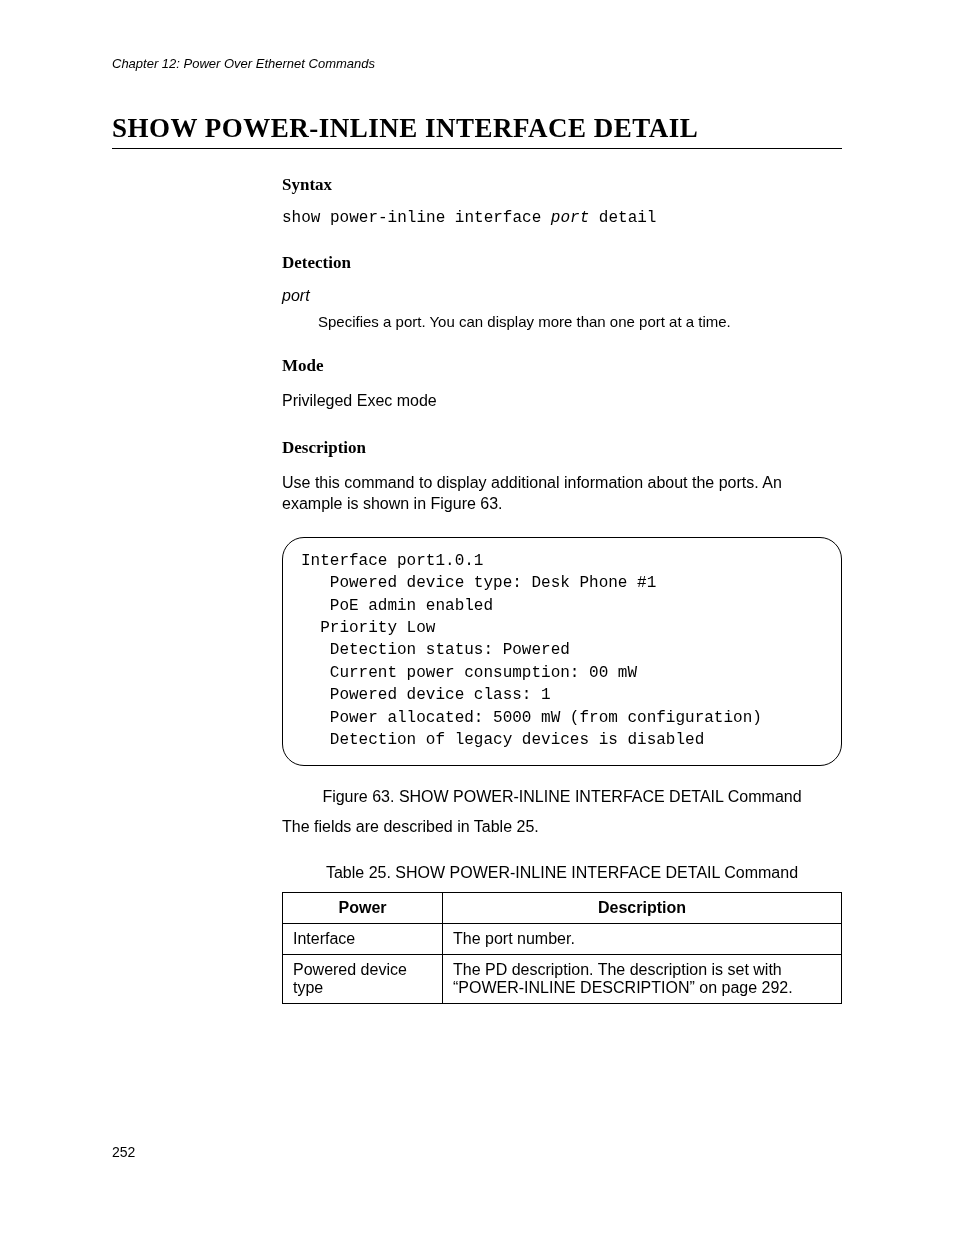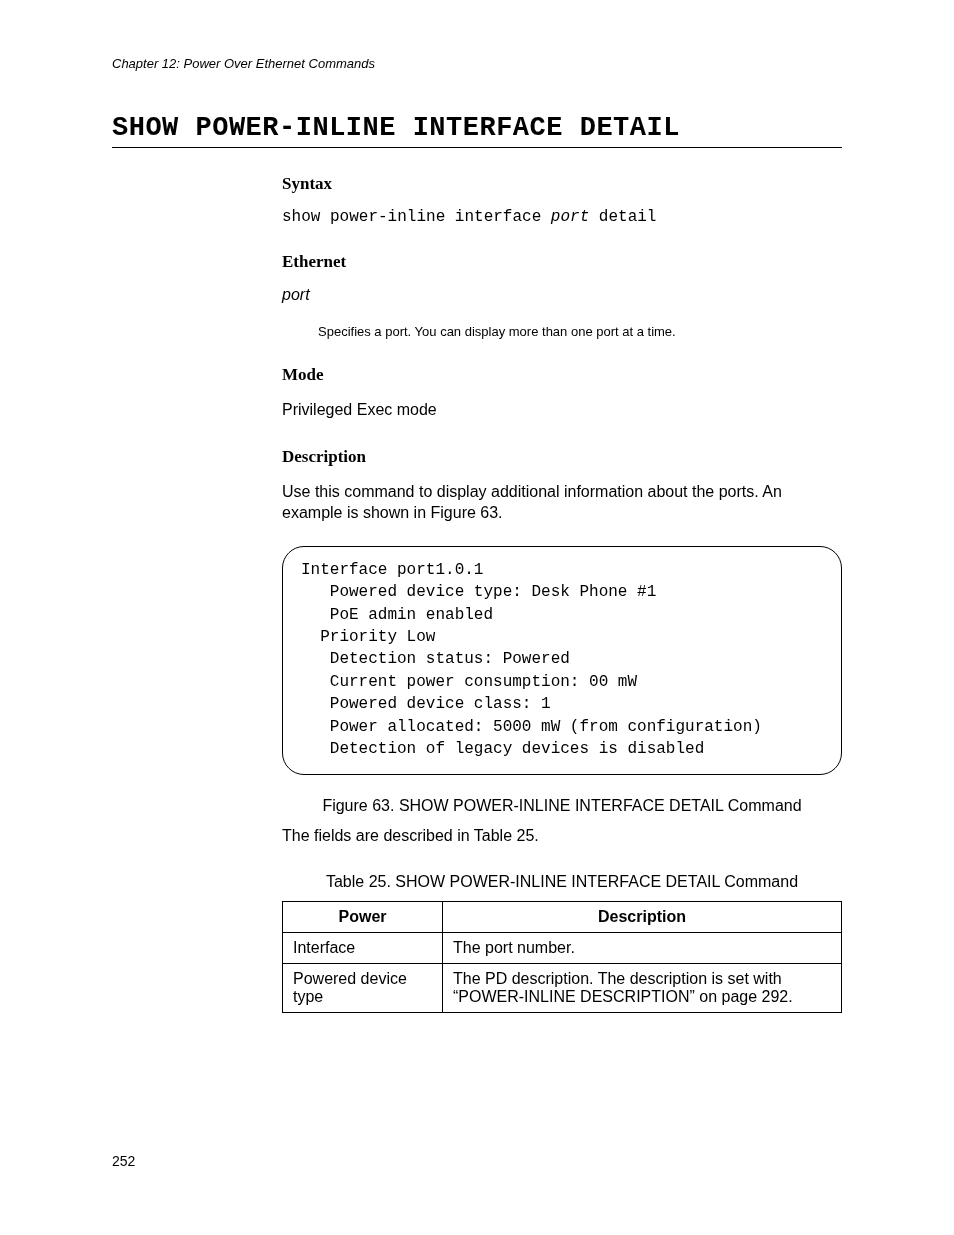--- a/index.html
+++ b/index.html
@@ -13,21 +13,21 @@
   .page {
     padding: 56px 112px 60px 112px;
     box-sizing: border-box;
   }
   .chapter-header {
     font-size: 13px;
     margin-bottom: 42px;
     font-style: italic;
   }
   .main-title {
-    font-family: Liberation Mono, monospace;
+    font-family: Liberation Serif, serif;
     font-size: 27px;
     font-weight: bold;
     font-variant: small-caps;
     letter-spacing: 0.5px;
     border-bottom: 1.5px solid #000;
     padding-bottom: 4px;
     margin-bottom: 24px;
   }
   .content {
     margin-left: 170px;
@@ -46,23 +46,23 @@
   }
   .syntax-line .italic {
     font-style: italic;
   }
   .param-name {
     font-style: italic;
     font-size: 16px;
     margin-top: 10px;
   }
   .param-desc {
-    font-size: 13px;
+    font-size: 15px;
     margin-left: 36px;
-    margin-top: 20px;
+    margin-top: 8px;
   }
   .body-text {
     font-size: 16px;
     line-height: 1.35;
     margin-top: 10px;
   }
   .code-box {
     border: 1.2px solid #000;
     border-radius: 22px;
     padding: 12px 18px 14px 18px;
@@ -117,21 +117,21 @@
 
   <div class="main-title">SHOW POWER-INLINE INTERFACE DETAIL</div>
 
   <div class="content">
 
     <div class="section-heading">Syntax</div>
     <div class="syntax-line">
       <span>show power-inline interface </span><span class="italic">port</span><span> detail</span>
     </div>
 
-    <div class="section-heading">Ethernet</div>
+    <div class="section-heading">Detection</div>
     <div class="param-name">port</div>
     <div class="param-desc">Specifies a port. You can display more than one port at a time.</div>
 
     <div class="section-heading">Mode</div>
     <div class="body-text">Privileged Exec mode</div>
 
     <div class="section-heading">Description</div>
     <div class="body-text">Use this command to display additional information about the ports. An example is shown in Figure 63.</div>
 
     <div class="code-box">Interface port1.0.1

